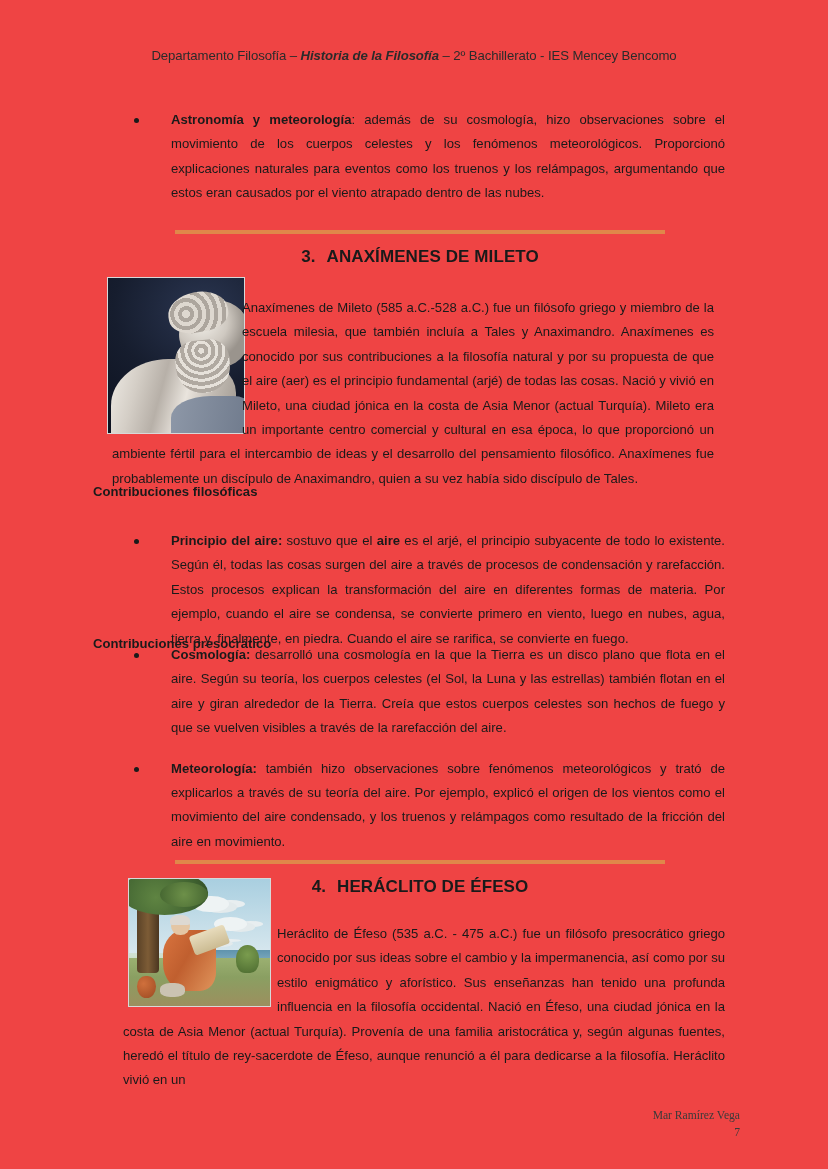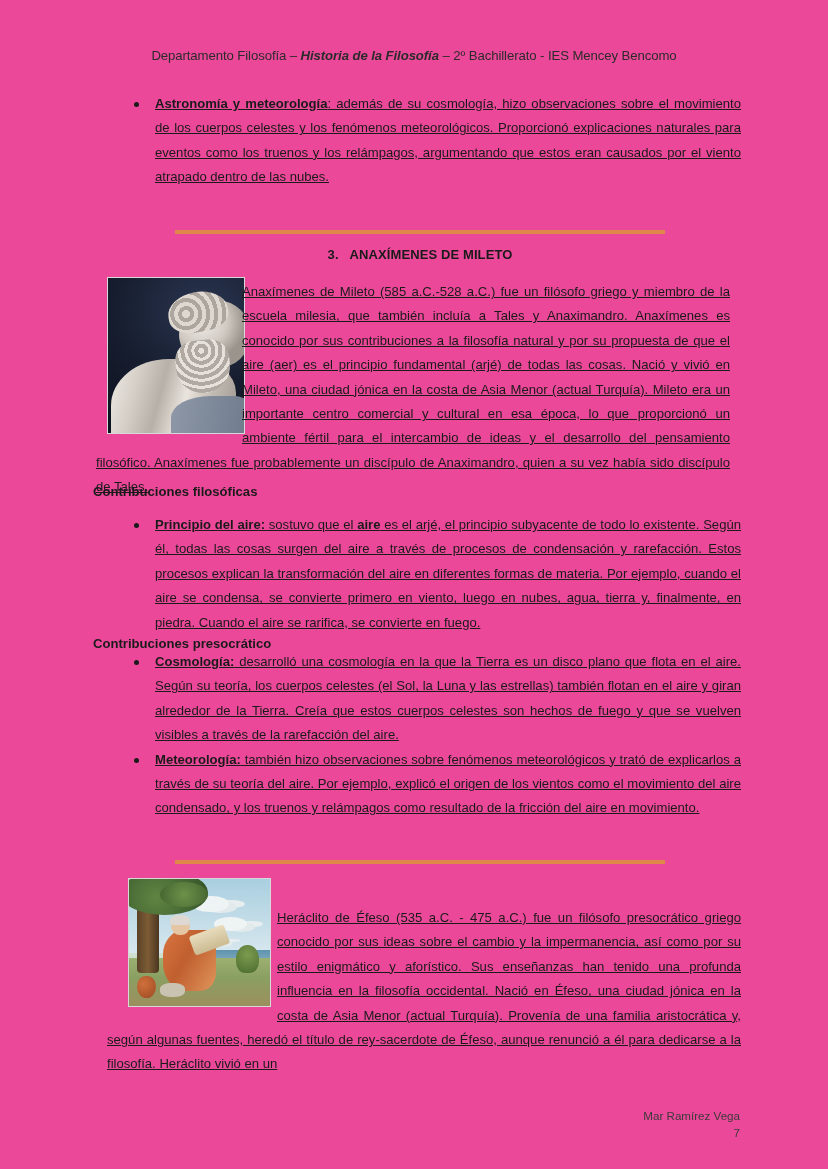--- a/index.html
+++ b/index.html
@@ -11,21 +11,21 @@
     width: 828px;
     height: 1169px;
     position: relative;
     font-family: "Liberation Sans", sans-serif;
     color: #1a1a1a;
     overflow: hidden;
   }
   .page {
     position: absolute;
     inset: 0;
-    background: #ec4899;
+    background: #ef4444;
   }
 
   
   .doc-header {
     position: absolute;
     left: 88px;
     top: 48px;
     width: 652px;
     text-align: center;
     font-size: 13.2px;
@@ -38,26 +38,25 @@
   }
 
   
   .content {
     position: absolute;
     left: 107px;
     top: 92px;
     width: 634px;
   }
   p.body {
-    margin: 0;
+    margin: 16px;
     font-size: 13.1px;
     line-height: 24.4px;
     text-align: justify;
     color: #1a1a1a;
-    text-decoration: underline;
   }
   p.body b { font-weight: bold; }
 
   
   ul.bullets {
     margin: 0;
     padding: 0;
     list-style: none;
   }
   ul.bullets > li {
@@ -83,21 +82,21 @@
     width: 490px;
   }
   .rule {
     height: 4px;
     background: #e0874a;
     width: 100%;
   }
   .section-title {
     margin-top: 13px;
     text-align: center;
-    font-size: 13px;
+    font-size: 17px;
     font-weight: bold;
     color: #1a1a1a;
     letter-spacing: 0.1px;
   }
   .section-title .num { margin-right: 11px; }
 
   
   .subhead {
     position: absolute;
     left: 93px;
@@ -248,20 +247,21 @@
 
   
   .footer {
     position: absolute;
     right: 88px;
     bottom: 28px;
     text-align: right;
     font-size: 11.6px;
     color: #3a3a3a;
     line-height: 17px;
+    font-family: Liberation Serif, serif;
   }
 </style>
 </head>
 <body>
 
 <div class="page">
 
   <div class="doc-header">
     <span>Departamento Filosofía – </span><span class="bi">Historia de la Filosofía</span><span> – 2º Bachillerato - IES Mencey Bencomo</span>
   </div>
@@ -299,33 +299,36 @@
   <div class="content" style="top:513px;">
     <ul class="bullets">
       <li>
         <p class="body"><b>Principio del aire:</b><span> sostuvo que el </span><b>aire</b><span> es el arjé, el principio subyacente de todo lo existente. Según él, todas las cosas surgen del aire a través de procesos de condensación y rarefacción. Estos procesos explican la transformación del aire en diferentes formas de materia. Por ejemplo, cuando el aire se condensa, se convierte primero en viento, luego en nubes, agua, tierra y, finalmente, en piedra. Cuando el aire se rarifica, se convierte en fuego.</span></p>
       </li>
     </ul>
   </div>
 
   <div class="subhead" style="top:636px;">Contribuciones presocrático</div>
 
-  <div class="content" style="top:650px;">
+  <div class="content" style="top:627px;">
     <ul class="bullets">
       <li>
         <p class="body"><b>Cosmología:</b><span> desarrolló una cosmología en la que la Tierra es un disco plano que flota en el aire. Según su teoría, los cuerpos celestes (el Sol, la Luna y las estrellas) también flotan en el aire y giran alrededor de la Tierra. Creía que estos cuerpos celestes son hechos de fuego y que se vuelven visibles a través de la rarefacción del aire.</span></p>
       </li>
       <li>
         <p class="body"><b>Meteorología:</b><span> también hizo observaciones sobre fenómenos meteorológicos y trató de explicarlos a través de su teoría del aire. Por ejemplo, explicó el origen de los vientos como el movimiento del aire condensado, y los truenos y relámpagos como resultado de la fricción del aire en movimiento.</span></p>
       </li>
     </ul>
   </div>
 
   <div class="section-block" style="top:860px;">
     <div class="rule"></div>
+    <div class="section-title">
+      <span class="num">4.</span><span>HERÁCLITO DE ÉFESO</span>
+    </div>
   </div>
 
   <div class="figure" id="fig-heraclitus">
     <div class="sky"></div>
     <div class="sea"></div>
     <div class="ground"></div>
     <div class="cloud c1"></div>
     <div class="cloud c2"></div>
     <div class="cloud c3"></div>
     <div class="smalltree"></div>

